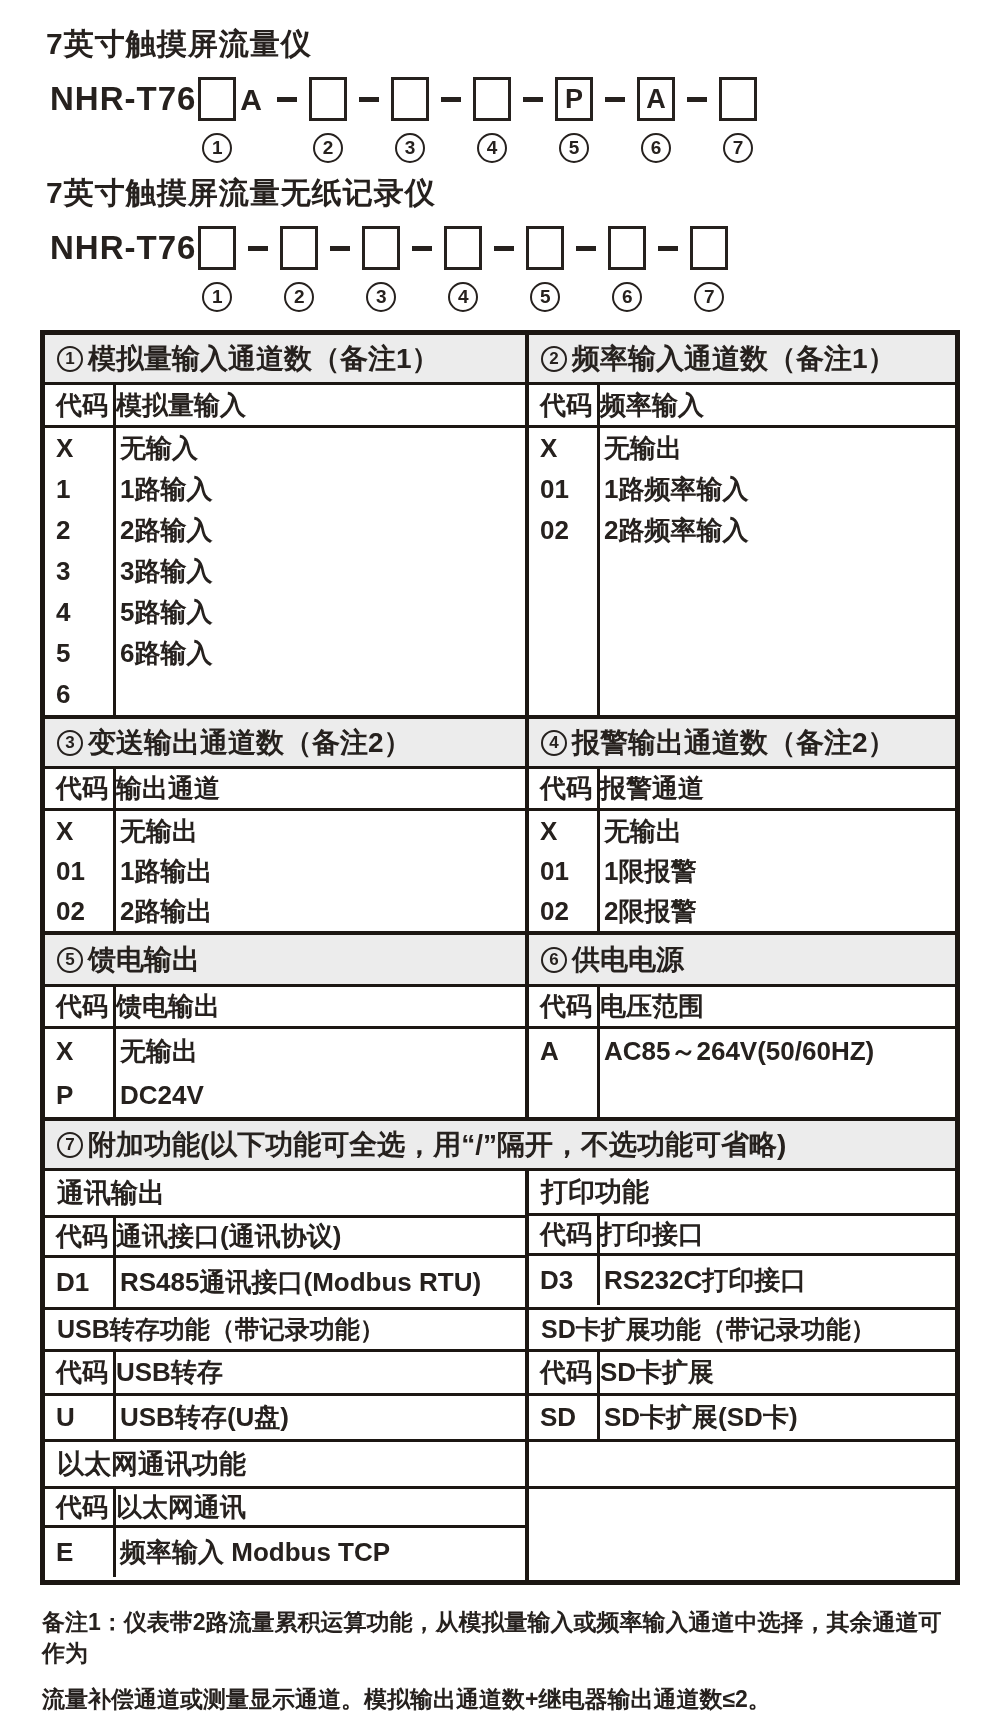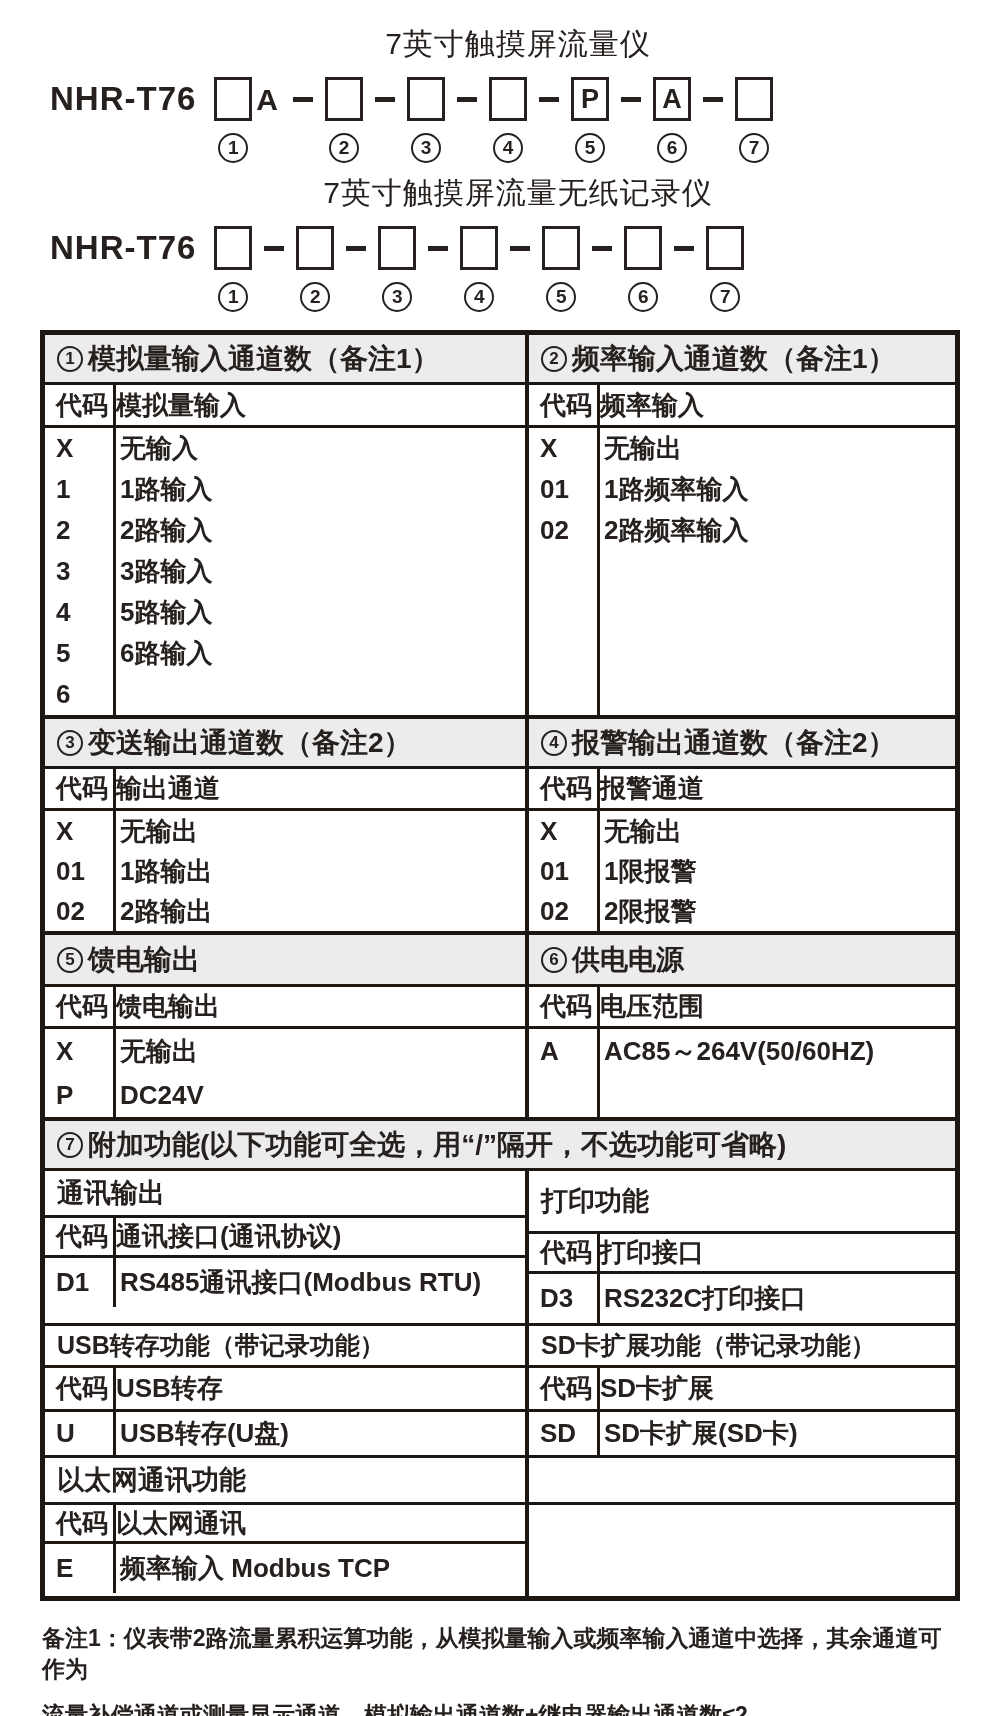--- a/index.html
+++ b/index.html
@@ -1,22 +1,22 @@
 <!DOCTYPE html>
 <html><head>
 <meta charset="utf-8">
 <style>
   * { margin:0; padding:0; box-sizing:border-box; }
   html,body { width:990px; background:#ffffff; }
   body { height:1716px; overflow:hidden; position:relative;
          font-family:"Liberation Sans","DejaVu Sans",sans-serif; color:#26211e; }
   .top { padding:24px 0 0 46px; }
-  .ptitle { font-size:30px; font-weight:normal; letter-spacing:1px;text-align:center; }
+  .ptitle { font-size:30px; font-weight:bold; letter-spacing:1px; }
   .mrow { display:flex; align-items:flex-start; margin:12px 0 6px 4px; }
-  .mpre { font-size:33px; font-weight:bold; letter-spacing:1px; margin-right:18px; margin-top:3px; }
+  .mpre { font-size:33px; font-weight:bold; letter-spacing:1px; margin-right:2px; margin-top:3px; }
   .slot { display:flex; flex-direction:column; align-items:center; }
   .bx { width:38px; height:44px; border:3px solid #26211e; display:flex; align-items:center;
         justify-content:center; font-size:27px; font-weight:bold; }
   .pos { margin-top:12px; width:30px; height:30px; border:2px solid #26211e; border-radius:50%;
          display:flex; align-items:center; justify-content:center; font-size:19px; font-weight:bold; }
   .fixl { font-size:30px; font-weight:bold; margin:6px 3px 0 4px; }
   .dash { width:20px; height:5px; background:#26211e; margin:20px 12px 0 12px; }
   .t2 { margin-top:10px; }
 
   .tbl { margin:18px 0 0 40px; width:920px; border:5px solid #1c1713; }
@@ -286,21 +286,21 @@
       <div class="body" style="height:49px">
         <div class="colc">
           <span class="ln" style="height:49px;line-height:49px">D1</span>
         </div>
         <div class="cold">
           <span class="ln" style="height:49px;line-height:49px">RS485通讯接口(Modbus RTU)</span>
         </div>
       </div>
     </div>
     <div class="hr">
-      <div class="band wband" style="height:63px">
+      <div class="band wband" style="height:45px">
         <span>打印功能</span>
       </div>
       <div class="hdr" style="height:40px">
         <span class="cc">代码</span>
         <span class="dc">打印接口</span>
       </div>
       <div class="body" style="height:49px">
         <div class="colc">
           <span class="ln" style="height:58px;line-height:49px">D3</span>
         </div>

